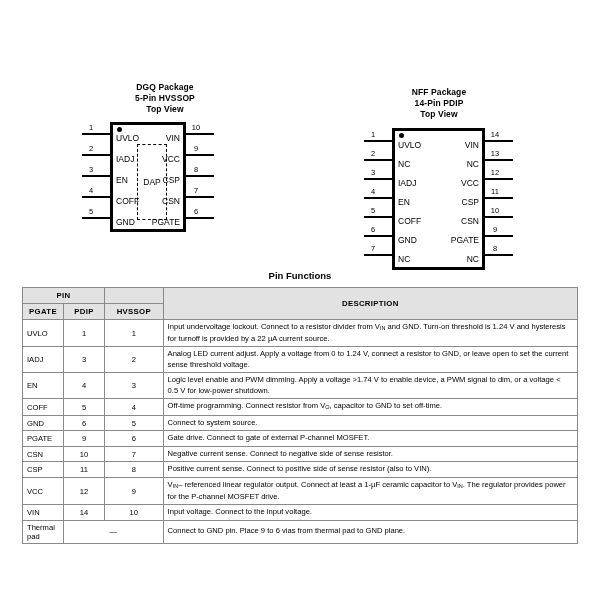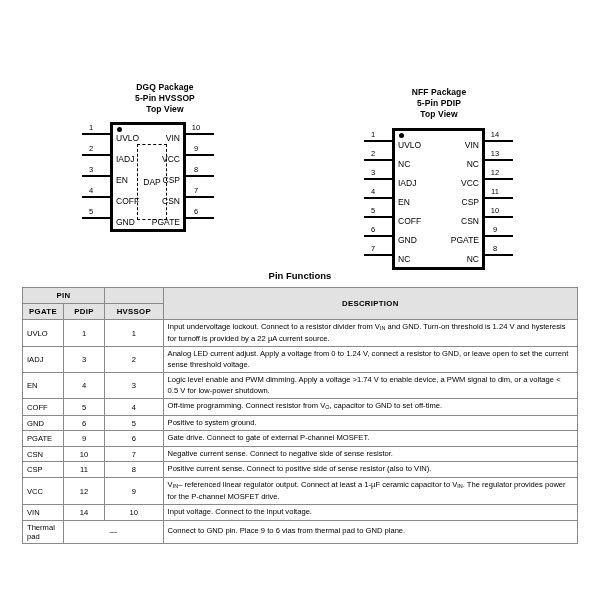--- a/index.html
+++ b/index.html
@@ -176,21 +176,21 @@
       <div class="pin-label right" style="left:120px; top:56px; width:60px;">VIN</div>
       <div class="pin-label right" style="left:120px; top:77px; width:60px;">VCC</div>
       <div class="pin-label right" style="left:120px; top:98px; width:60px;">CSP</div>
       <div class="pin-label right" style="left:120px; top:119px; width:60px;">CSN</div>
       <div class="pin-label right" style="left:120px; top:140px; width:60px;">PGATE</div>
     </div>
 
     <div>
       <div class="pkg-title" style="left:377px; top:9px; width:124px;">
         <div>NFF Package</div>
-        <div>5-Pin PDIP</div>
+        <div>14-Pin PDIP</div>
         <div>Top View</div>
       </div>
 
       <div class="pin-lead" style="left:364px; top:62px;  width:29px;"></div>
       <div class="pin-lead" style="left:364px; top:81px;  width:29px;"></div>
       <div class="pin-lead" style="left:364px; top:100px; width:29px;"></div>
       <div class="pin-lead" style="left:364px; top:119px; width:29px;"></div>
       <div class="pin-lead" style="left:364px; top:138px; width:29px;"></div>
       <div class="pin-lead" style="left:364px; top:157px; width:29px;"></div>
       <div class="pin-lead" style="left:364px; top:176px; width:29px;"></div>
@@ -277,21 +277,21 @@
         <tr>
           <td class="c-name">COFF</td>
           <td class="c-num">5</td>
           <td class="c-num">4</td>
           <td class="c-desc">Off-time programming. Connect resistor from V<sub>O</sub>, capacitor to GND to set off-time.</td>
         </tr>
         <tr>
           <td class="c-name">GND</td>
           <td class="c-num">6</td>
           <td class="c-num">5</td>
-          <td class="c-desc">Positive to system ground.</td>
+          <td class="c-desc">Connect to system source.</td>
         </tr>
         <tr>
           <td class="c-name">PGATE</td>
           <td class="c-num">9</td>
           <td class="c-num">6</td>
           <td class="c-desc">Gate drive. Connect to gate of external P-channel MOSFET.</td>
         </tr>
         <tr>
           <td class="c-name">CSN</td>
           <td class="c-num">10</td>

